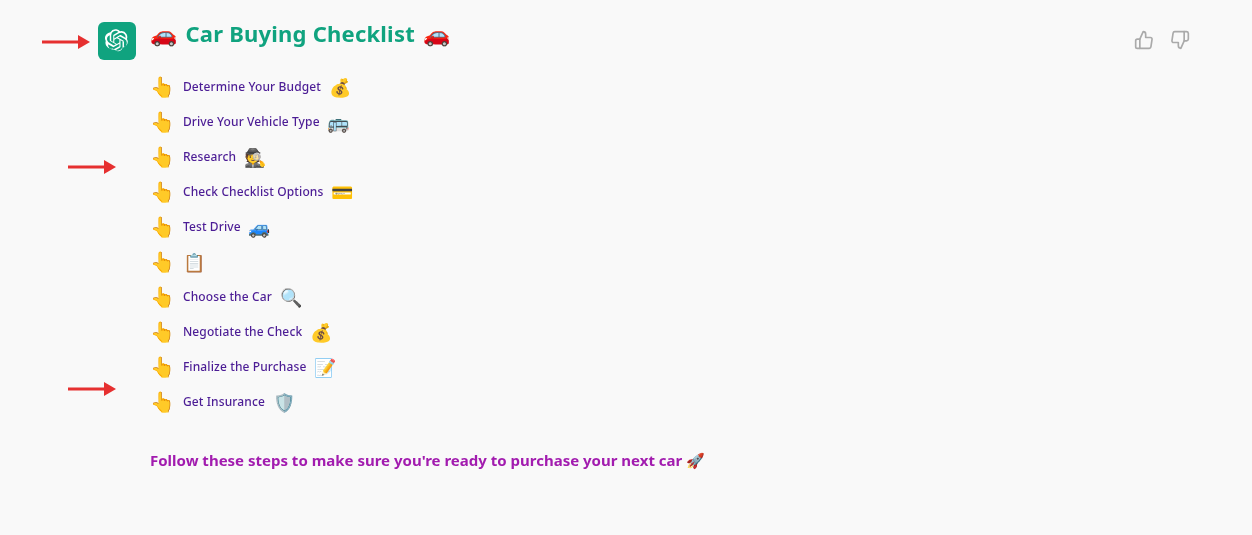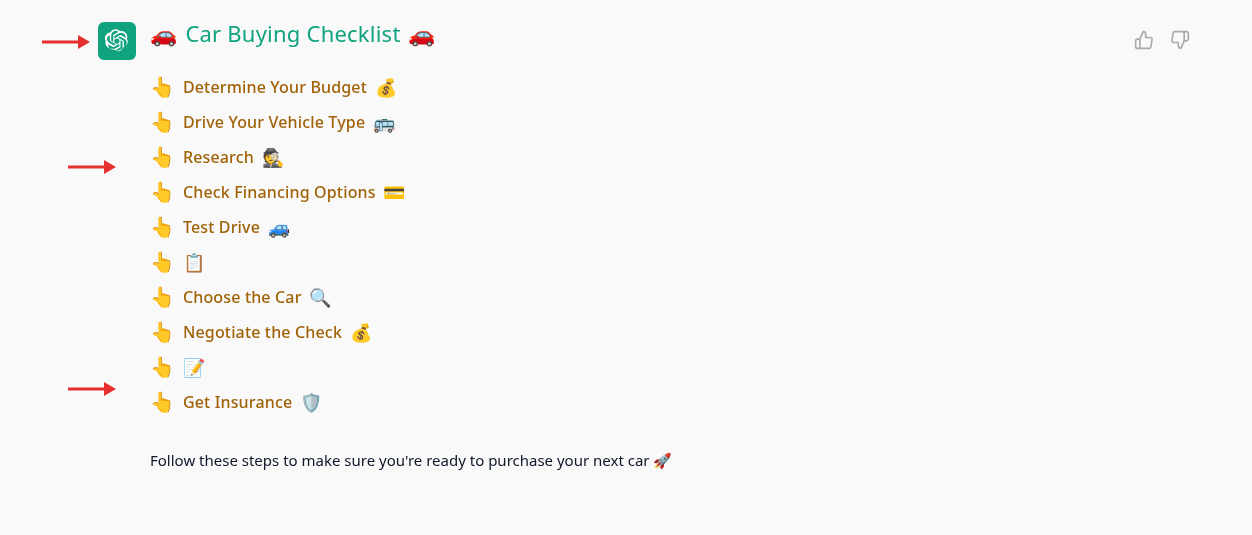--- a/index.html
+++ b/index.html
@@ -71,21 +71,21 @@
     
     .title-row {
       display: flex;
       align-items: center;
       gap: 8px;
       margin-bottom: 22px;
     }
 
     .title-text {
       font-size: 22px;
-      font-weight: 400;
+      font-weight: 700;
       color: #10a37f;
       letter-spacing: 0.01em;
     }
 
     .title-emoji {
       font-size: 22px;
     }
 
     
     .checklist {
@@ -101,35 +101,35 @@
       gap: 8px;
       padding: 3px 0;
     }
 
     .check-icon {
       font-size: 20px;
       flex-shrink: 0;
     }
 
     .item-text {
-      font-size: 16px;
+      font-size: 12px;
       font-weight: 500;
-      color: #a16207;
+      color: #4c1d95;
       letter-spacing: 0.01em;
     }
 
     .item-emoji {
       font-size: 18px;
     }
 
     
     .footer-text {
-      color: #0f172a;
+      color: #a21caf;
       font-size: 15px;
-      font-weight: 400;
+      font-weight: 700;
       margin-top: 32px;
     }
 
     
     .feedback-buttons {
       position: absolute;
       top: 28px;
       right: 60px;
       display: flex;
       gap: 12px;
@@ -199,21 +199,21 @@
       </div>
 
       <div class="checklist-item">
         <span class="check-icon">👆</span>
         <span class="item-text">Research</span>
         <span class="item-emoji">🕵️</span>
       </div>
 
       <div class="checklist-item">
         <span class="check-icon">👆</span>
-        <span class="item-text">Check Financing Options</span>
+        <span class="item-text">Check Checklist Options</span>
         <span class="item-emoji">💳</span>
       </div>
 
       <div class="checklist-item">
         <span class="check-icon">👆</span>
         <span class="item-text">Test Drive</span>
         <span class="item-emoji">🚙</span>
       </div>
 
       <div class="checklist-item">
@@ -228,20 +228,21 @@
       </div>
 
       <div class="checklist-item">
         <span class="check-icon">👆</span>
         <span class="item-text">Negotiate the Check</span>
         <span class="item-emoji">💰</span>
       </div>
 
       <div class="checklist-item">
         <span class="check-icon">👆</span>
+        <span class="item-text">Finalize the Purchase</span>
         <span class="item-emoji">📝</span>
       </div>
 
       <div class="checklist-item">
         <span class="check-icon">👆</span>
         <span class="item-text">Get Insurance</span>
         <span class="item-emoji">🛡️</span>
       </div>
 
     </div>

